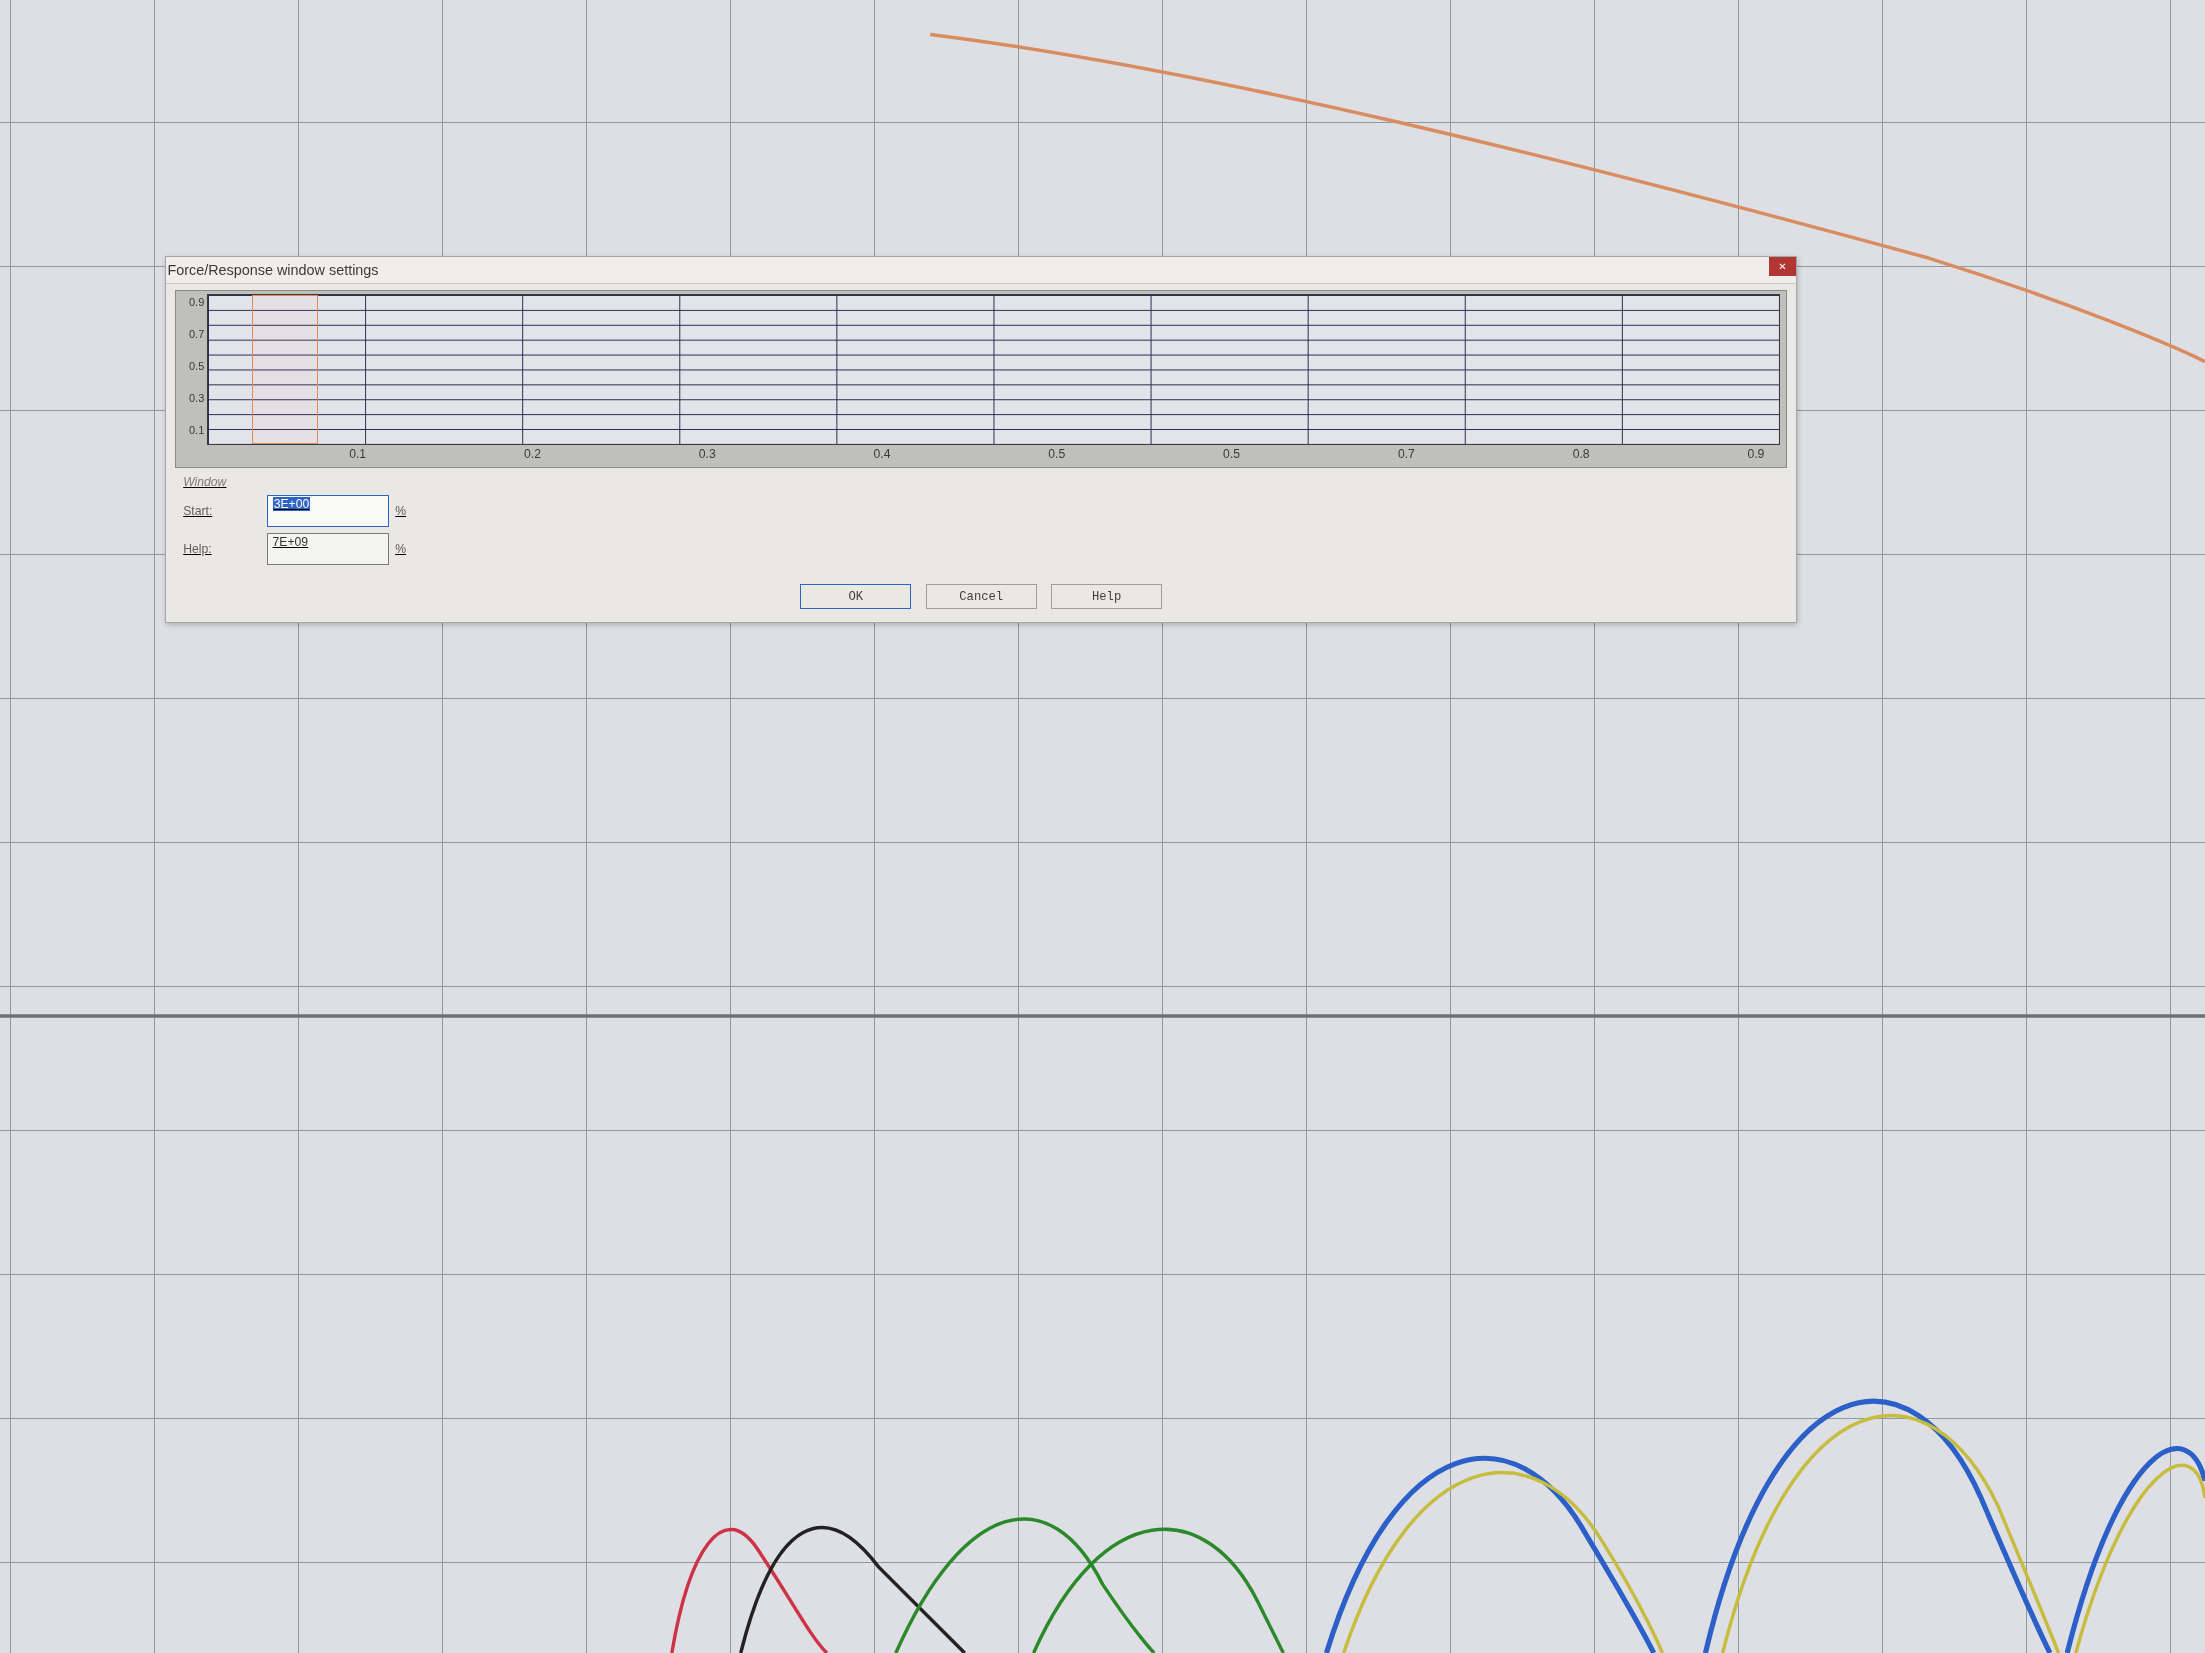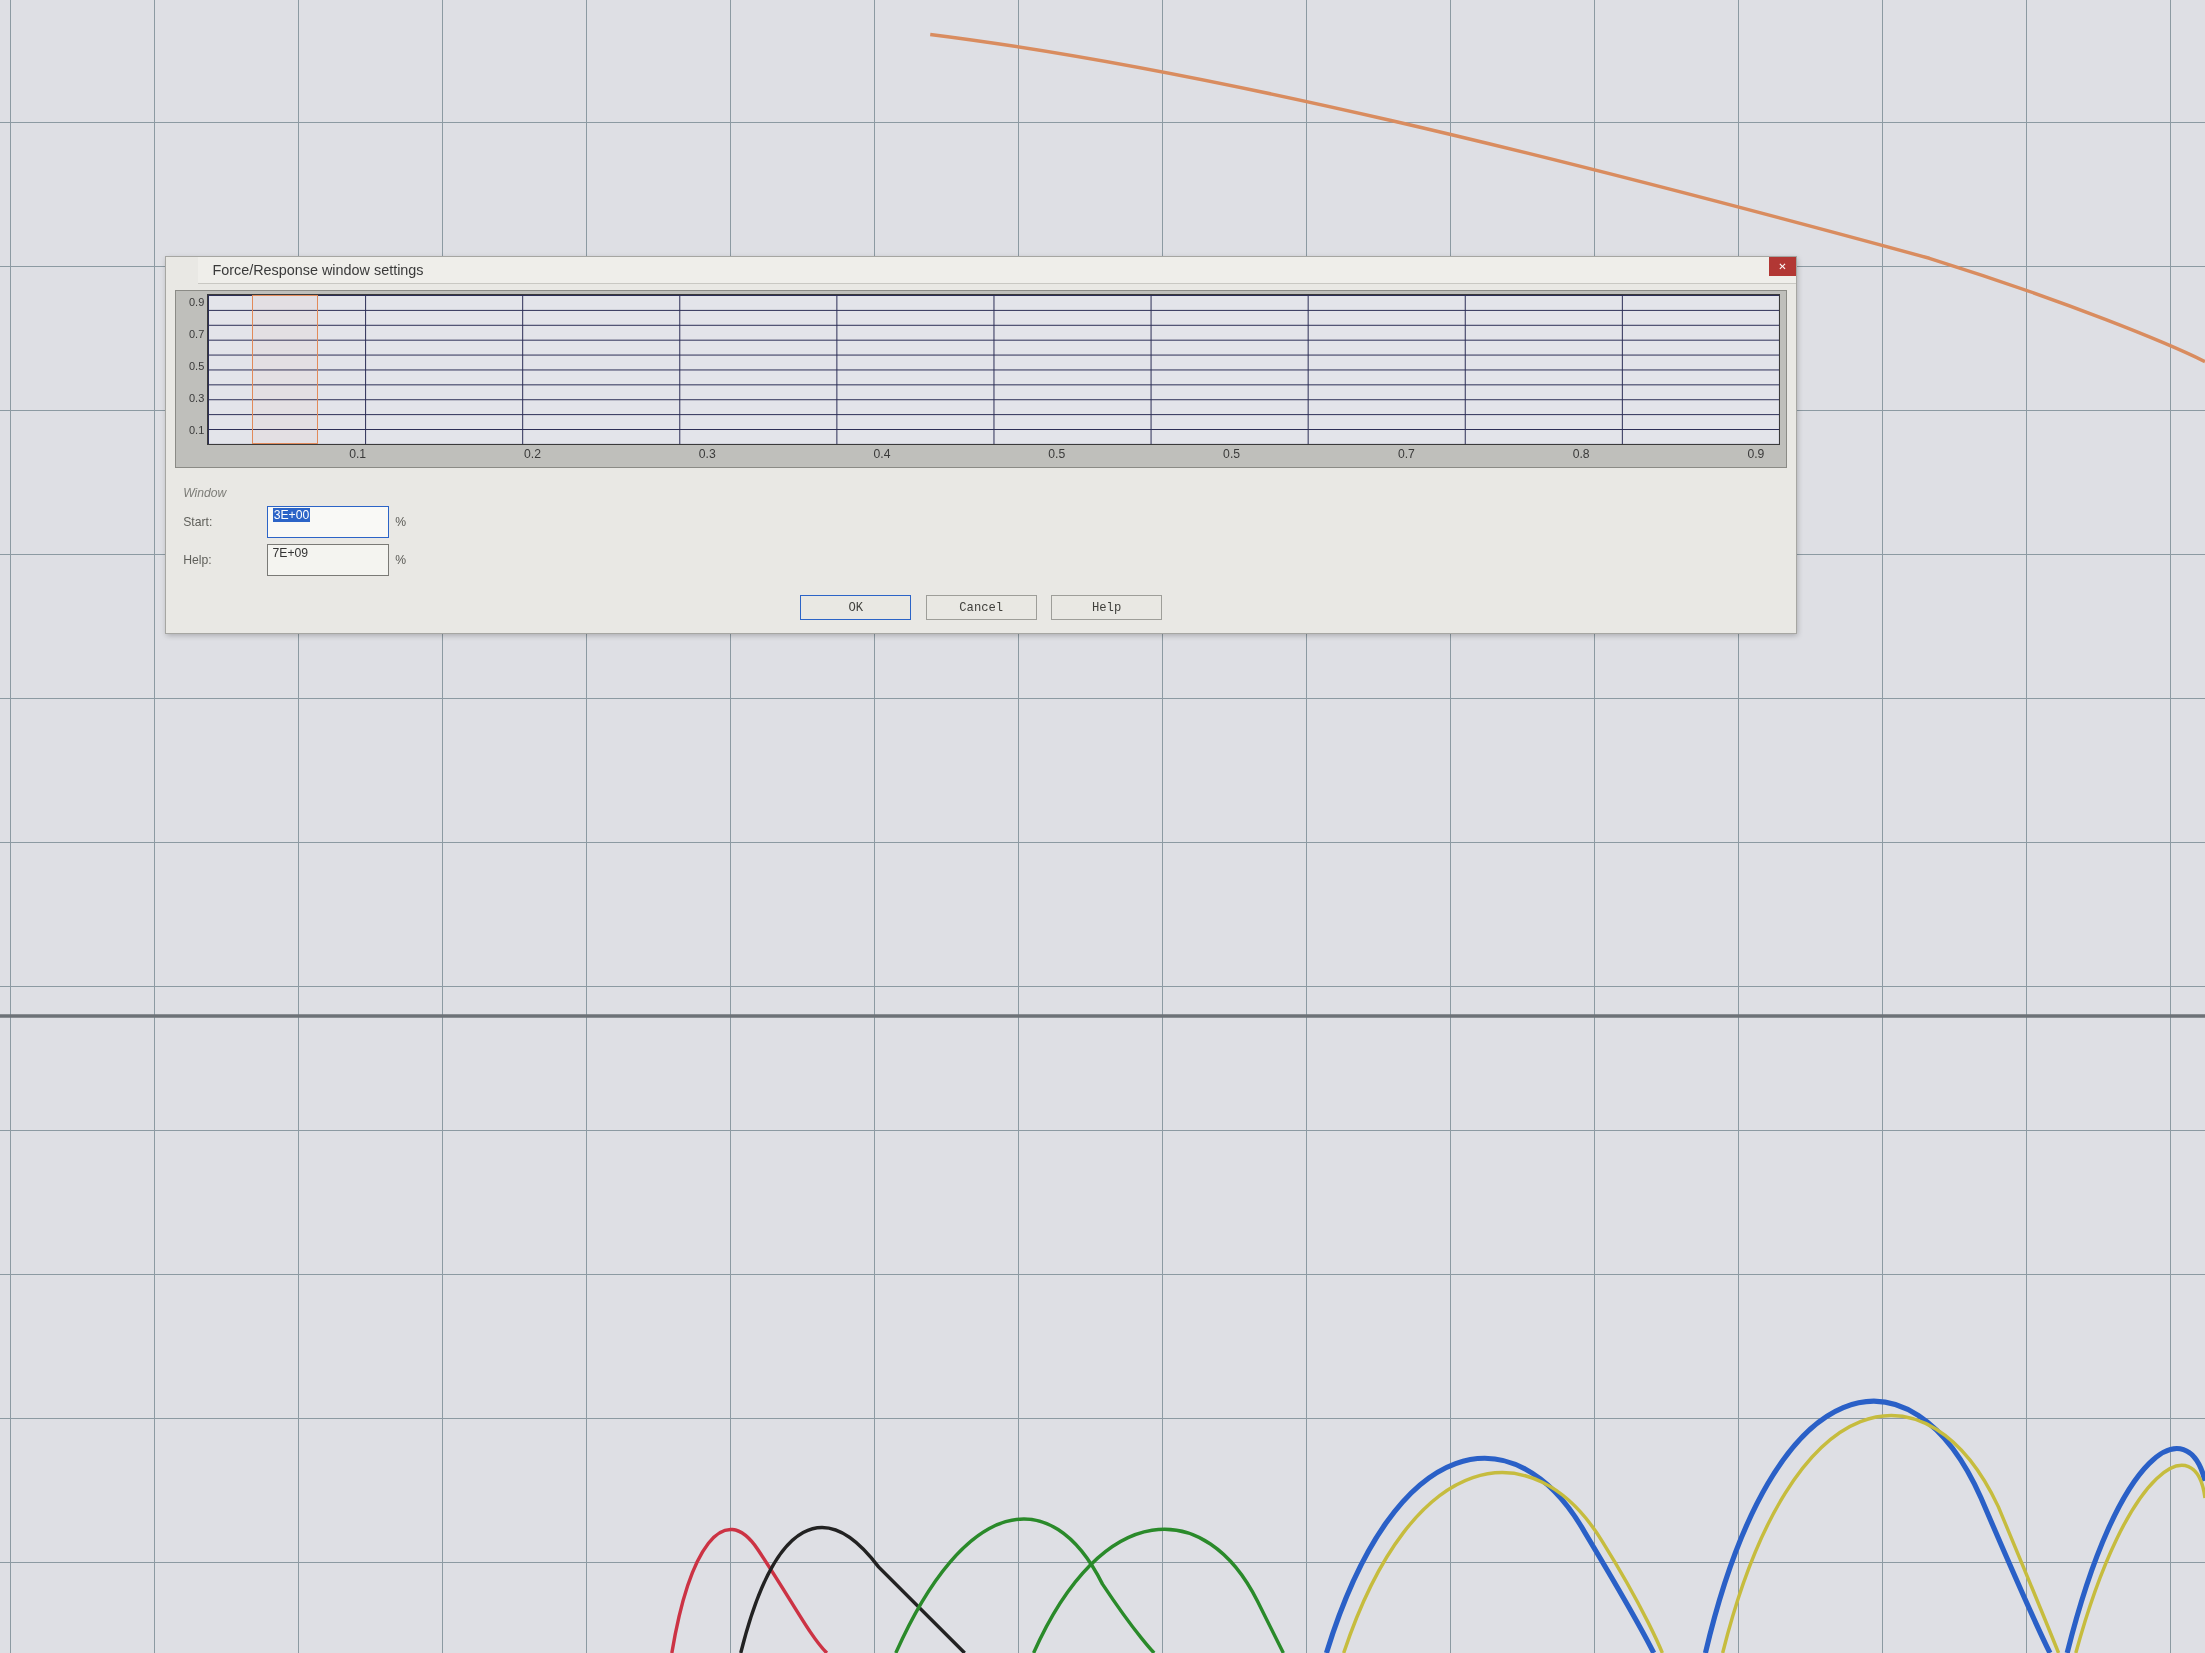--- a/index.html
+++ b/index.html
@@ -33,24 +33,23 @@
     width: 74%;
     background: #e9e8e4;
     border: 0.6px solid #a6a6a2;
     box-shadow: 1.1px 1.7px 5.6px rgba(0,0,0,0.25);
   }
   .titlebar {
     display: flex;
     align-items: center;
     justify-content: space-between;
     height: 27px;
-    padding: 0 0 0 14px;
+    padding: 0 0 0 1px;
     background: #efeeea;
     border-bottom: 0.6px solid #c9c8c3;
-    margin-left: 32px;
   }
   .titlebar .title {
     font-size: 14.4px;
     color: #3a3a3a;
   }
   .close-btn {
     width: 27px; height: 19px;
     margin: -1.1px 0 0 0;
     background: #b23734;
     color: #fff;
@@ -117,22 +116,23 @@
   }
   .x-ticks span {
     flex: 1;
     text-align: center;
     position: relative;
     left: 4%;
   }
 
   
   .group {
-    margin-top: 13px;
+    margin-top: 2px;
     padding: 5.6px 7.8px 3.3px 7.8px;
+    text-decoration: underline;
   }
   .group-title {
     color: #7d7d78;
     font-size: 12.2px;
     margin-bottom: 5.6px;
     font-style: italic;
   }
   .form-row {
     display: flex;
     align-items: center;

